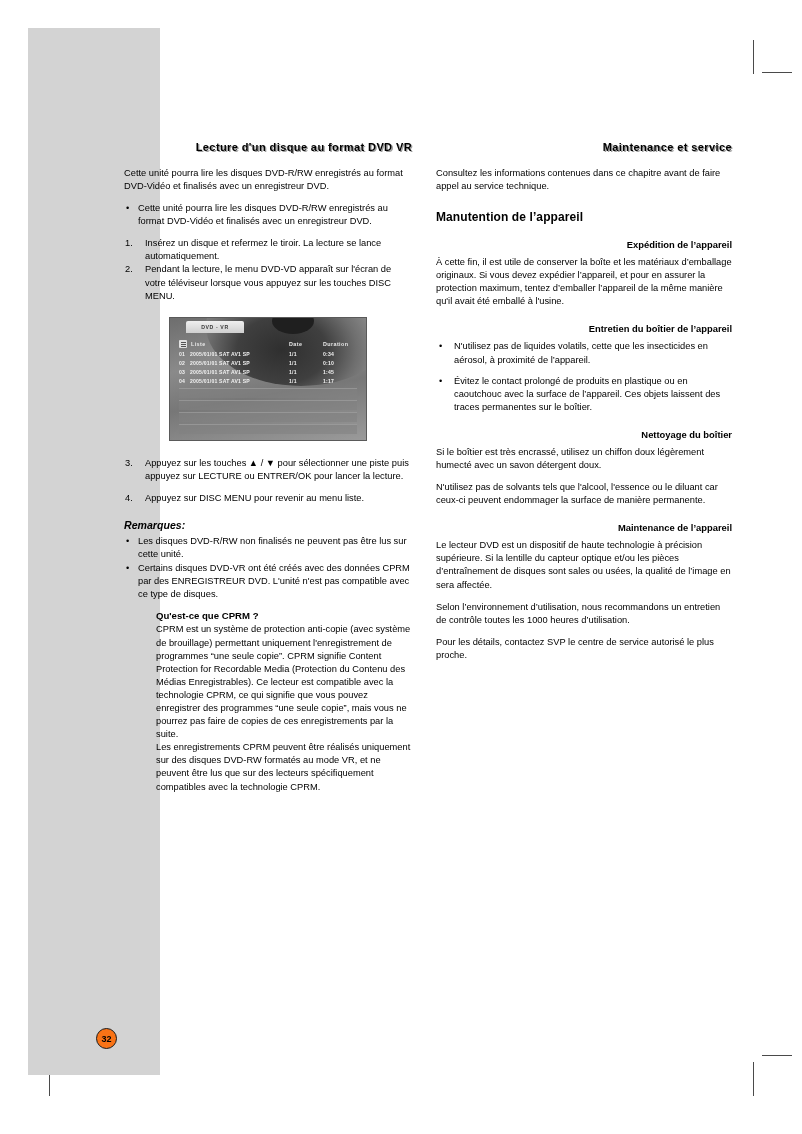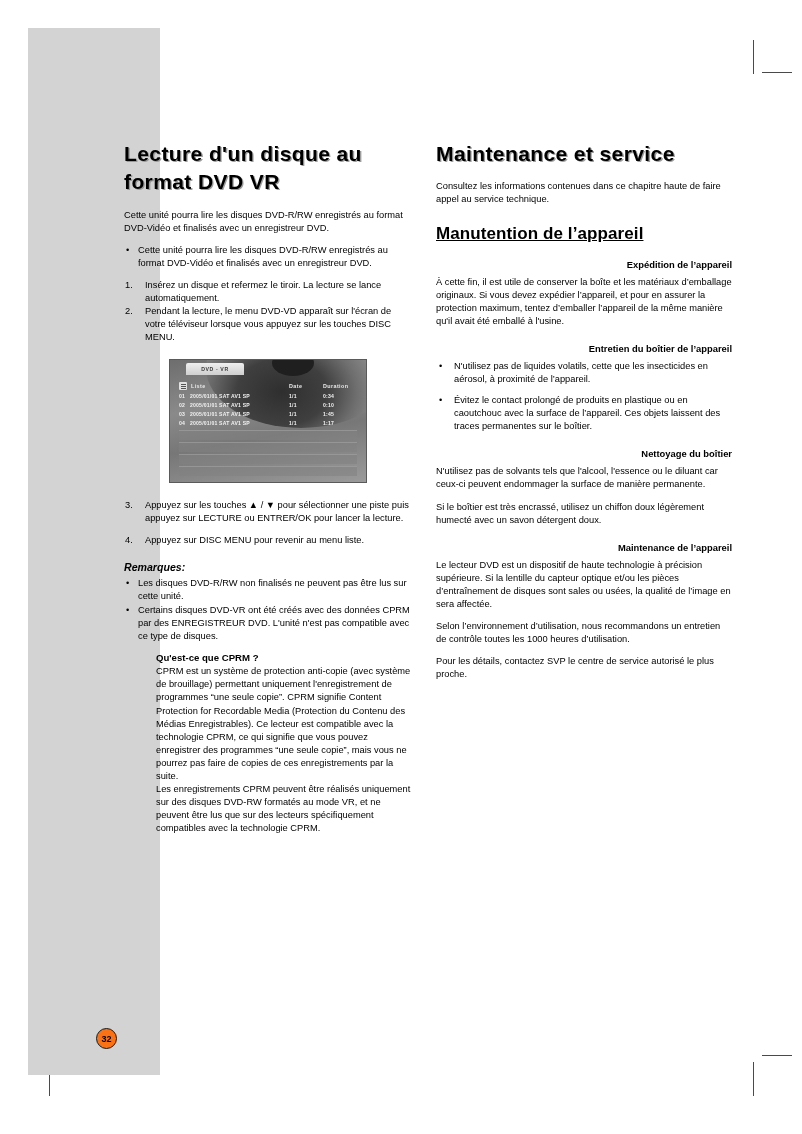--- a/index.html
+++ b/index.html
@@ -57,36 +57,36 @@
     width: 620px;
   }
   .col {
     position: absolute;
     top: 0;
   }
   .col-left  { left: 0px;   width: 288px; }
   .col-right { left: 312px; width: 296px; }
 
   h1.section-title {
-    font-size: 21px;
+    font-size: 11px;
     font-weight: bold;
     line-height: 1.35;
     margin: 0 0 12px 0;
     color: #000;
     letter-spacing: 0.4px;
     text-shadow: 1.3px 1.3px 0 rgba(140,140,140,0.85);
+    text-align: right;
   }
 
   h2.sub-head {
-    font-size: 17px;
+    font-size: 12px;
     font-weight: bold;
     margin: 17px 0 7px 0;
     color: #000;
     letter-spacing: 0.1px;
-    text-decoration: underline;
   }
   h3.sub-sub-head {
     font-size: 9.4px;
     font-weight: bold;
     margin: 15px 0 6px 0;
     color: #000;
     text-align: right;
   }
 
   p.body {
@@ -399,36 +399,36 @@
         <p>CPRM est un système de protection anti-copie (avec système de brouillage) permettant uniquement l'enregistrement de programmes “une seule copie”. CPRM signifie Content Protection for Recordable Media (Protection du Contenu des Médias Enregistrables). Ce lecteur est compatible avec la technologie CPRM, ce qui signifie que vous pouvez enregistrer des programmes “une seule copie”, mais vous ne pourrez pas faire de copies de ces enregistrements par la suite.</p>
         <p>Les enregistrements CPRM peuvent être réalisés uniquement sur des disques DVD-RW formatés au mode VR, et ne peuvent être lus que sur des lecteurs spécifiquement compatibles avec la technologie CPRM.</p>
       </div>
 
     </div>
 
     <div class="col col-right">
 
       <h1 class="section-title">Maintenance et service</h1>
 
-      <p class="body">Consultez les informations contenues dans ce chapitre haute de faire appel au service technique.</p>
+      <p class="body">Consultez les informations contenues dans ce chapitre avant de faire appel au service technique.</p>
 
       <h2 class="sub-head">Manutention de l’appareil</h2>
 
       <h3 class="sub-sub-head">Expédition de l’appareil</h3>
       <p class="body">À cette fin, il est utile de conserver la boîte et les matériaux d’emballage originaux.  Si vous devez expédier l’appareil, et pour en assurer la protection maximum, tentez d’emballer l’appareil de la même manière qu'il avait été emballé à l'usine.</p>
 
       <h3 class="sub-sub-head">Entretien du boîtier de l’appareil</h3>
       <ul class="bullets wide">
         <li>N'utilisez pas de liquides volatils, cette que les insecticides en aérosol, à proximité de l’appareil.</li>
         <li>Évitez le contact prolongé de produits en plastique ou en caoutchouc avec la surface de l’appareil. Ces objets laissent des traces permanentes sur le boîtier.</li>
       </ul>
 
       <h3 class="sub-sub-head">Nettoyage du boîtier</h3>
+      <p class="body">Si le boîtier est très encrassé, utilisez un chiffon doux légèrement humecté avec un savon détergent doux.</p>
       <p class="body">N'utilisez pas de solvants tels que l'alcool, l'essence ou le diluant car ceux-ci peuvent endommager la surface de manière permanente.</p>
-      <p class="body">Si le boîtier est très encrassé, utilisez un chiffon doux légèrement humecté avec un savon détergent doux.</p>
 
       <h3 class="sub-sub-head">Maintenance de l’appareil</h3>
       <p class="body">Le lecteur DVD est un dispositif de haute technologie à précision supérieure. Si la lentille du capteur optique et/ou les pièces d’entraînement de disques sont sales ou usées, la qualité de l’image en sera affectée.</p>
       <p class="body">Selon l’environnement d’utilisation, nous recommandons un entretien de contrôle toutes les 1000 heures d’utilisation.</p>
       <p class="body">Pour les détails, contactez SVP le centre de service autorisé le plus proche.</p>
 
     </div>
 
   </div>
 

